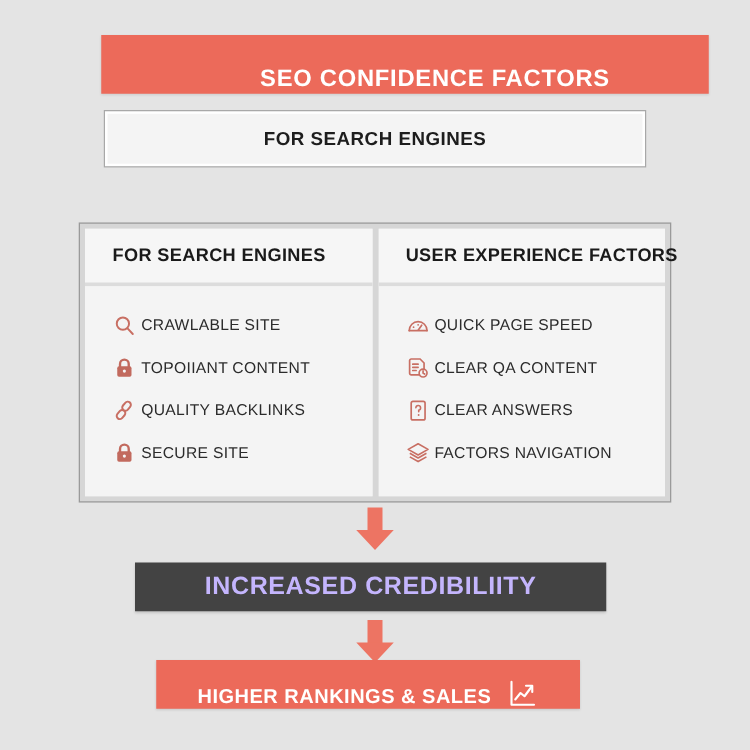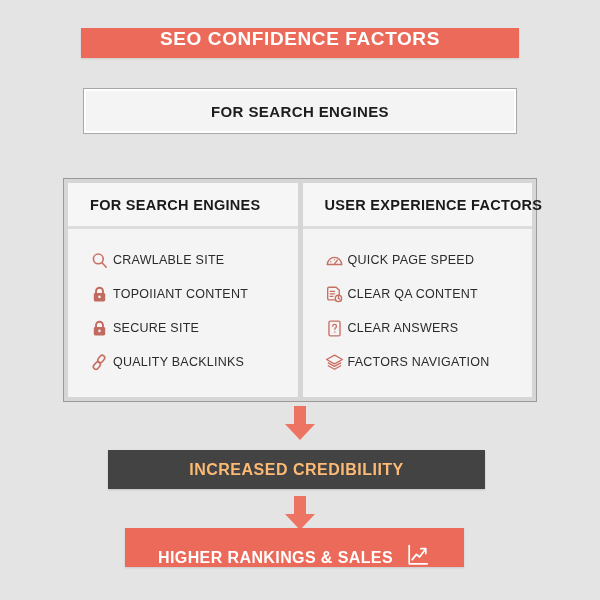--- a/index.html
+++ b/index.html
@@ -19,26 +19,27 @@
     position: absolute;
     inset: 0;
   }
 
   
   .title-banner {
     position: absolute;
     left: 81px;
     top: 28px;
     width: 438px;
-    height: 30px;
+    height: 47px;
     background: #ec6a5a;
     display: flex;
-    align-items: flex-start;
+    align-items: flex-end;
     justify-content: center;
     box-shadow: 0 1px 2px rgba(0,0,0,0.10);
+    padding-left: 48px;
   }
   .title-banner .label {
     color: #ffffff;
     font-size: 19px;
     font-weight: bold;
     letter-spacing: 0.6px;
   }
 
   
   .subtitle-box {
@@ -162,22 +163,22 @@
     top: 450px;
     width: 377px;
     height: 39px;
     background: #434343;
     display: flex;
     align-items: center;
     justify-content: center;
     box-shadow: 0 1px 2px rgba(0,0,0,0.15);
   }
   .result-bar .label {
-    color: #fdba74;
-    font-size: 16px;
+    color: #c4b5fd;
+    font-size: 20px;
     font-weight: bold;
     letter-spacing: 0.5px;
   }
 
   
   .outcome-bar {
     position: absolute;
     left: 125px;
     top: 528px;
     width: 339px;
@@ -240,37 +241,37 @@
               <path d="M7.6 10.5V7.8a4.4 4.4 0 0 1 8.8 0v2.7" fill="none" stroke="#c26a5e" stroke-width="2.4" stroke-linecap="round"></path>
               <rect x="4.8" y="10.2" width="14.4" height="10.6" rx="1.8" fill="#c26a5e"></rect>
               <circle cx="12" cy="15" r="1.6" fill="#f4f4f4"></circle>
             </svg>
           </span>
           <span class="label">TOPOIIANT CONTENT</span>
         </div>
 
         <div class="feature-item">
           <span class="icon">
+            <svg width="19" height="19" viewBox="0 0 24 24" fill="none" stroke="#c86f63" stroke-width="2" stroke-linecap="round">
+              <rect x="11" y="2.5" width="6.4" height="10" rx="3.2" transform="rotate(40 14.2 7.5)"></rect>
+              <rect x="5.4" y="11" width="6.4" height="10" rx="3.2" transform="rotate(40 8.6 16)"></rect>
+            </svg>
+          </span>
+          <span class="label">QUALITY BACKLINKS</span>
+        </div>
+
+        <div class="feature-item">
+          <span class="icon">
             <svg width="19" height="19" viewBox="0 0 24 24">
               <path d="M7.6 10.5V7.8a4.4 4.4 0 0 1 8.8 0v2.7" fill="none" stroke="#c26a5e" stroke-width="2.4" stroke-linecap="round"></path>
               <rect x="4.8" y="10.2" width="14.4" height="10.6" rx="1.8" fill="#c26a5e"></rect>
               <circle cx="12" cy="15" r="1.6" fill="#f4f4f4"></circle>
             </svg>
           </span>
           <span class="label">SECURE SITE</span>
-        </div>
-
-        <div class="feature-item">
-          <span class="icon">
-            <svg width="19" height="19" viewBox="0 0 24 24" fill="none" stroke="#c86f63" stroke-width="2" stroke-linecap="round">
-              <rect x="11" y="2.5" width="6.4" height="10" rx="3.2" transform="rotate(40 14.2 7.5)"></rect>
-              <rect x="5.4" y="11" width="6.4" height="10" rx="3.2" transform="rotate(40 8.6 16)"></rect>
-            </svg>
-          </span>
-          <span class="label">QUALITY BACKLINKS</span>
         </div>
 
       </div>
     </div>
 
     <div class="column">
       <div class="column-header">
         <span class="label">USER EXPERIENCE FACTORS</span>
       </div>
       <div class="column-body">

